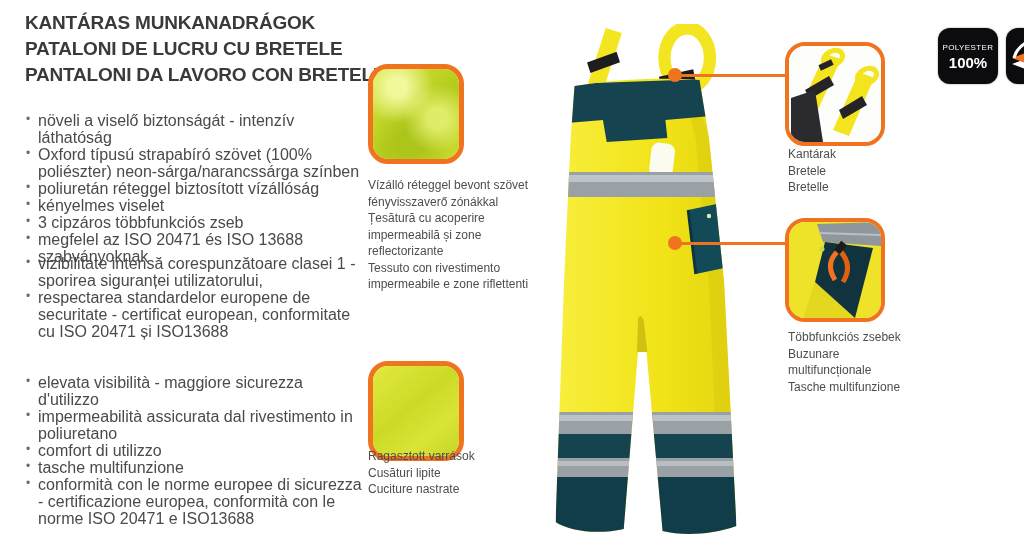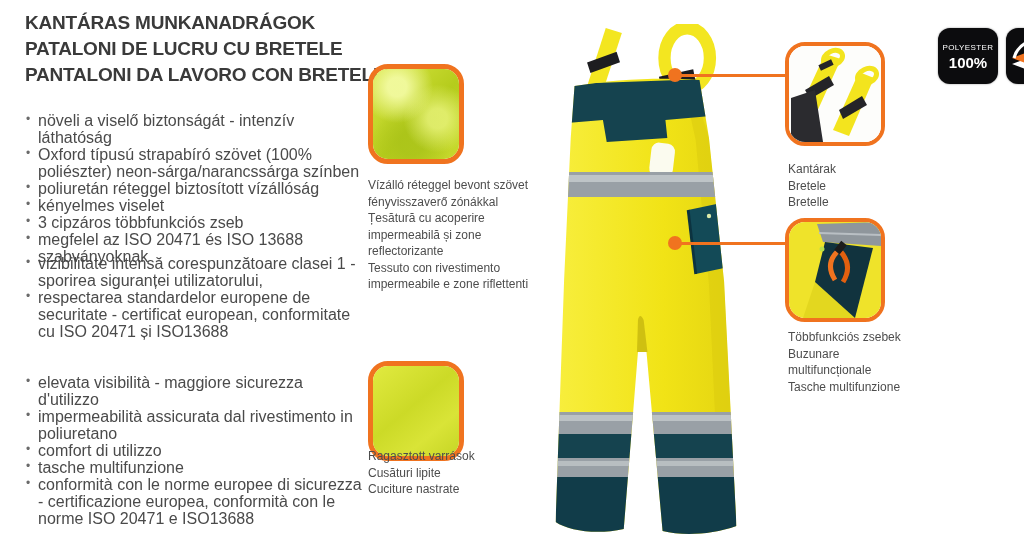--- a/index.html
+++ b/index.html
@@ -26,21 +26,21 @@
   .tex1{background:
     radial-gradient(circle at 28% 20%, rgba(242,250,160,.95) 0 10%, rgba(242,250,160,0) 38%),
     radial-gradient(circle at 75% 55%, rgba(236,246,130,.75) 0 12%, rgba(236,246,130,0) 42%),
     radial-gradient(circle at 45% 82%, rgba(170,195,25,.8) 0 14%, rgba(170,195,25,0) 45%),
     linear-gradient(135deg,#d8e642,#b5cc1c 55%,#c8da2e);}
   .tex2{background:linear-gradient(140deg,#e1ea40 0%,#ccda27 45%,#d9e437 72%,#c6d525 100%);}
 
   .caption{position:absolute;font-size:12px;line-height:16.5px;color:#4d4d4d;}
   #cap-wp{left:368px;top:177px;width:162px}
   #cap-seams{left:368px;top:448px;width:162px}
-  #cap-straps{left:788px;top:161px;width:110px}
+  #cap-straps{left:788px;top:146px;width:110px}
   #cap-pockets{left:788px;top:329px;width:128px}
 
   
   #product{position:absolute;left:548px;top:24px;width:232px;height:515px;}
 
   
   .dot{position:absolute;width:14px;height:14px;border-radius:50%;background:#f0731f;}
   #dot1{left:668px;top:68px}
   #dot2{left:668px;top:236px}
   .connector{position:absolute;height:3px;background:#f0731f;}

